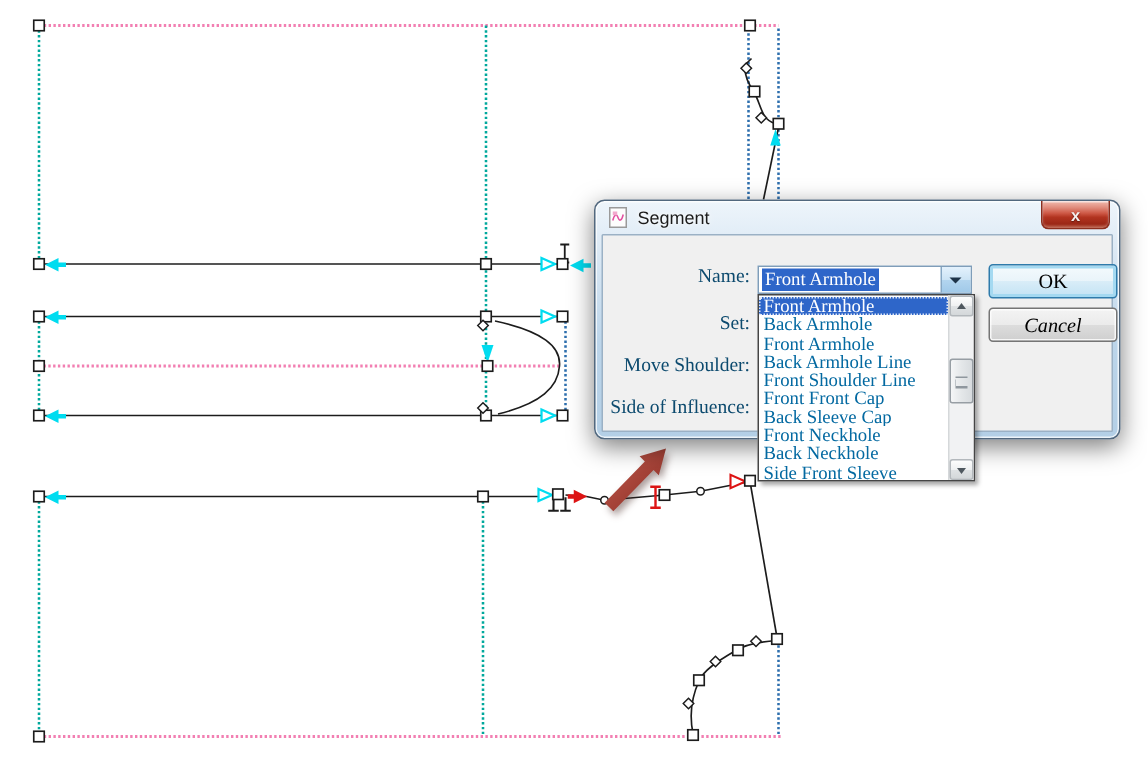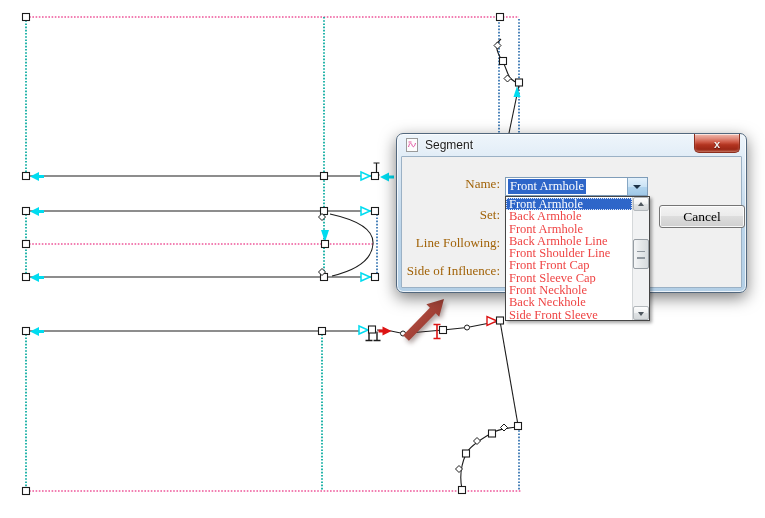--- a/index.html
+++ b/index.html
@@ -22,40 +22,40 @@
     background:linear-gradient(#f2bdb1,#e08a7b 25%,#ce5946 45%,#b23420 60%,#9c2716 85%,#b04a32);
     box-shadow:inset 0 1px 0 rgba(255,255,255,.6), inset 0 -1px 2px rgba(255,255,255,.25);
     text-align:center;cursor:default;}
   .close-btn .x-glyph{font-size:11px;font-weight:bold;line-height:17px;color:#f3efee;
     text-shadow:0 1px 1px #5d150b;}
 
   .client{position:absolute;left:4px;right:4px;top:22px;bottom:4px;background:#f0f0f0;
     border:1px solid #9bb1c5;border-radius:1px;}
 
   .field-label{position:absolute;left:0;width:98px;text-align:right;
-    font-family:"Liberation Serif",serif;font-size:13px;color:#a16207;}
+    font-family:"Liberation Serif",serif;font-size:13px;color:#0c4a6e;}
 
   
   .combo{position:absolute;left:103px;top:20px;width:143px;height:19px;background:#fff;
     border:1px solid #7f9db9;box-sizing:border-box;}
   .combo-value{position:absolute;left:2px;top:1px;font-family:"Liberation Serif",serif;
     font-size:12.5px;line-height:15px;color:#fff;background:#2e66c9;padding:0 2px;white-space:nowrap;}
   .combo-btn{position:absolute;right:0;top:0;width:19px;height:17px;
     border-left:1px solid #86a7c4;
     background:linear-gradient(#e3f1fc,#cbe3f5 50%,#b3d5ef 50%,#a0c9e8);}
   .chevron-down{position:absolute;left:5px;top:7px;width:0;height:0;
     border-left:4px solid transparent;border-right:4px solid transparent;border-top:4px solid #1e3348;}
 
   
   .dlist{position:absolute;left:103px;top:39px;width:145px;height:125px;background:#fff;
     border:1px solid #454545;box-sizing:border-box;z-index:30;
     box-shadow:2px 2px 3px rgba(0,0,0,.35);}
   .dlist .items{position:absolute;left:0;top:1px;right:17px;}
   .ditem{height:12.3px;line-height:12.4px;font-family:"Liberation Serif",serif;font-size:12.5px;
-    color:#ef4444;padding-left:3px;white-space:nowrap;overflow:hidden;}
+    color:#0369a1;padding-left:3px;white-space:nowrap;overflow:hidden;}
   .ditem.sel{background:#2e66c9;color:#fff;outline:1px dotted rgba(255,255,255,.85);outline-offset:-1px;}
 
   
   .sbar{position:absolute;top:0;right:0;bottom:0;width:16px;background:#f1f2f3;border-left:1px solid #d5d8da;}
   .sbtn{position:absolute;left:0;right:0;height:14px;border:1px solid #b3b8bc;border-radius:2px;
     background:linear-gradient(#fdfdfd,#eff1f2 50%,#e0e3e5 50%,#d4d8da);box-sizing:border-box;}
   .sbtn.up{top:0;} .sbtn.down{bottom:0;}
   .tri-up-s{position:absolute;left:4px;top:4px;width:0;height:0;
     border-left:3.5px solid transparent;border-right:3.5px solid transparent;border-bottom:4px solid #4f585f;}
   .tri-down-s{position:absolute;left:4px;top:5px;width:0;height:0;
@@ -67,21 +67,21 @@
 
   
   .btn{position:absolute;left:257px;width:86px;height:23px;text-align:center;
     font-family:"Liberation Serif",serif;font-size:13.5px;color:#000;line-height:21px;
     border-radius:3px;box-sizing:border-box;cursor:default;}
   .btn.ok{top:19px;border:1px solid #2f7bab;
     background:linear-gradient(#f4fafd,#e9f4fa 50%,#d9edf8 50%,#c3e3f4);
     box-shadow:inset 0 0 0 2px #a4d9f1;}
   .btn.cancel{top:48px;border:1px solid #757575;
     background:linear-gradient(#f3f3f3,#ebebeb 50%,#dddddd 50%,#cfcfcf);
-    box-shadow:inset 0 0 0 1px rgba(255,255,255,.8);}
+    box-shadow:inset 0 0 0 1px rgba(255,255,255,.8);font-style:italic;}
 </style>
 </head>
 <body>
 
 <div class="stage">
 
   <div id="canvas-holder">
       <svg class="canvas" width="765" height="518" viewBox="0 0 765 518">
         <defs>
           <linearGradient id="agrad" x1="0" y1="0" x2="1" y2="1">
@@ -185,52 +185,53 @@
       </span>
       <span class="dlg-title">Segment</span>
       <div class="close-btn">
         <span class="x-glyph">x</span>
       </div>
     </div>
 
     <div class="client">
       <span class="field-label" style="top:19px">Name:</span>
       <span class="field-label" style="top:50px">Set:</span>
-      <span class="field-label" style="top:78px">Line Following:</span>
+      <span class="field-label" style="top:78px">Move Shoulder:</span>
       <span class="field-label" style="top:106px">Side of Influence:</span>
 
       <div class="combo">
         <span class="combo-value">Front Armhole</span>
         <div class="combo-btn">
           <span class="chevron-down"></span>
         </div>
       </div>
 
       <div class="dlist">
         <div class="items">
             <div class="ditem sel">Front Armhole</div>
             <div class="ditem">Back Armhole</div>
             <div class="ditem">Front Armhole</div>
             <div class="ditem">Back Armhole Line</div>
             <div class="ditem">Front Shoulder Line</div>
             <div class="ditem">Front Front Cap</div>
-            <div class="ditem">Front Sleeve Cap</div>
+            <div class="ditem">Back Sleeve Cap</div>
             <div class="ditem">Front Neckhole</div>
             <div class="ditem">Back Neckhole</div>
             <div class="ditem">Side Front Sleeve</div>
           </div>
         <div class="sbar">
           <div class="sbtn up">
             <span class="tri-up-s"></span>
           </div>
           <div class="sthumb">
             <div class="grip"></div>
           </div>
           <div class="sbtn down">
             <span class="tri-down-s"></span>
           </div>
         </div>
       </div>
 
+      <div class="btn ok">OK</div>
       <div class="btn cancel">Cancel</div>
     </div>
   </div>
 </div>
 
 </body></html>

